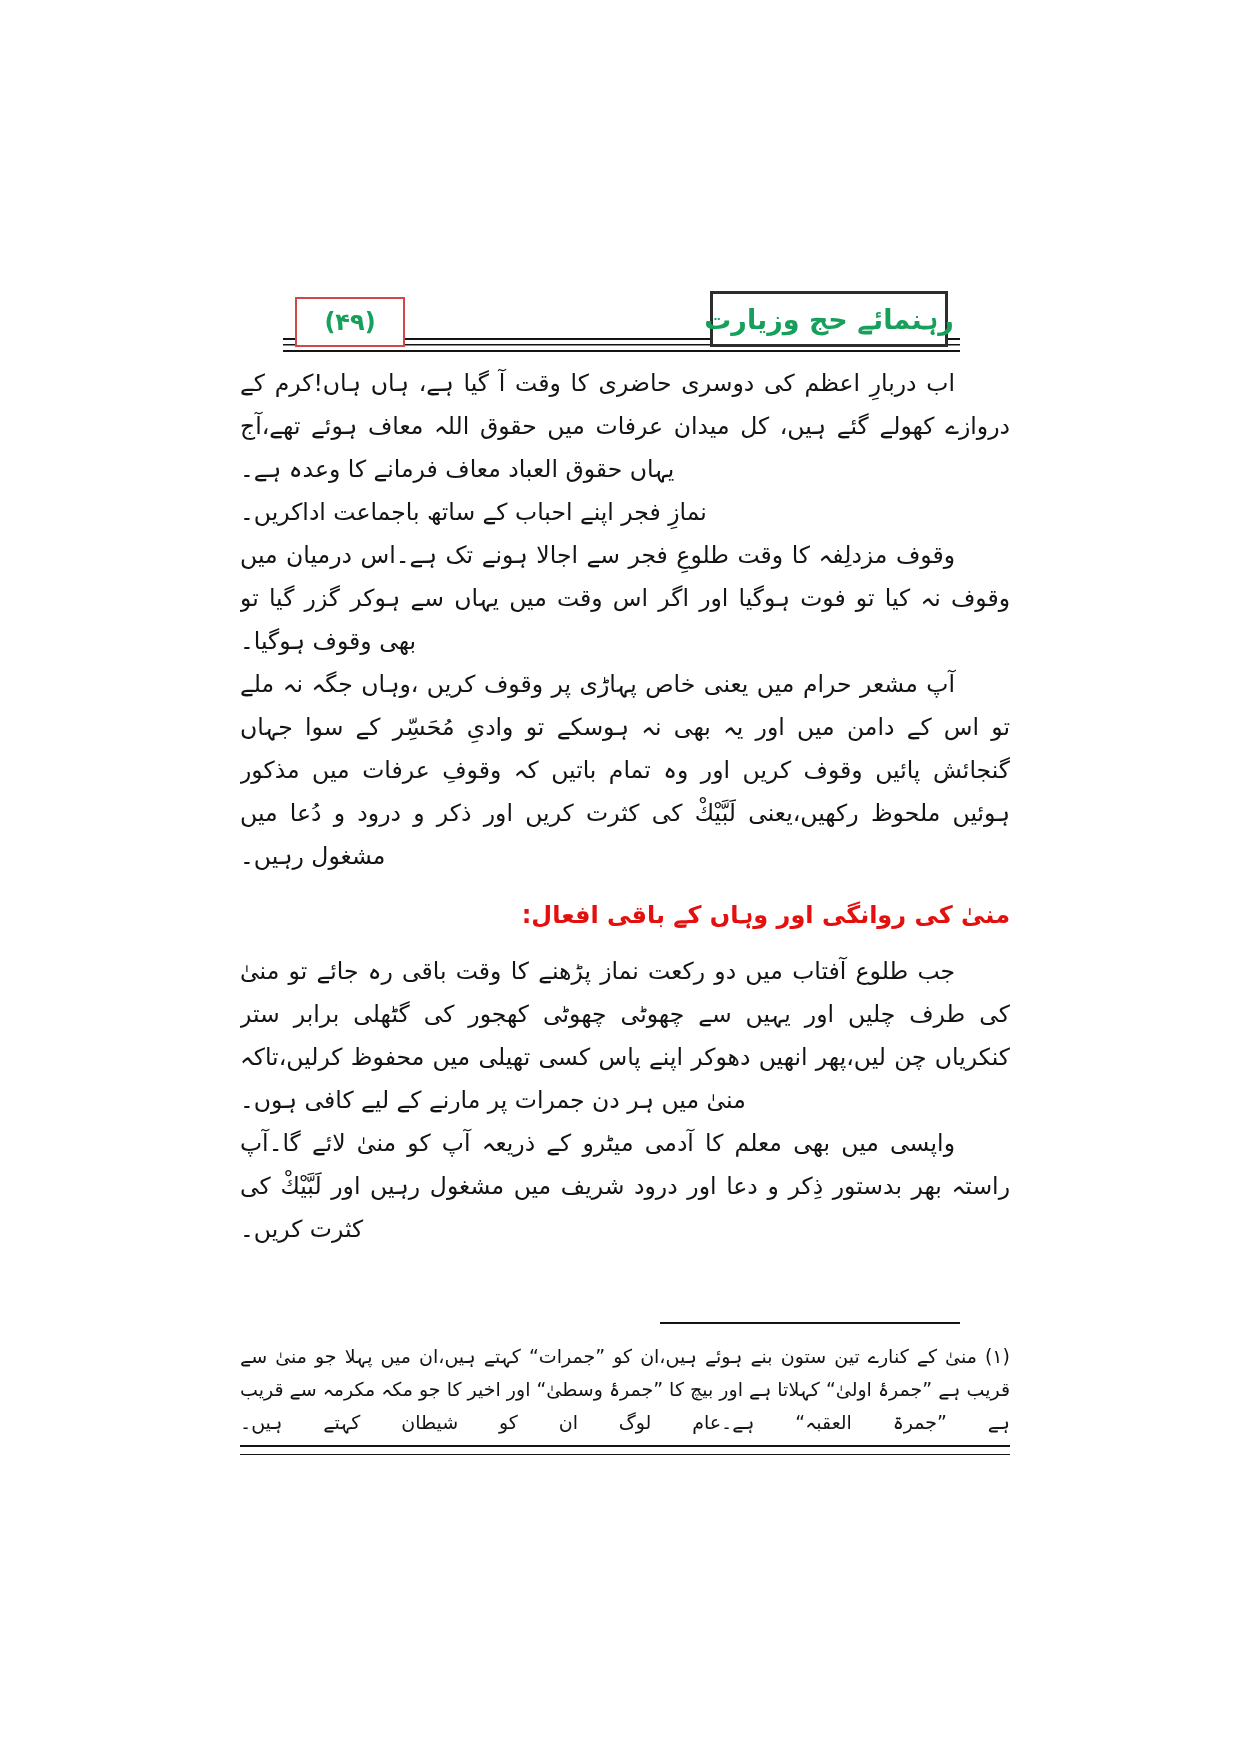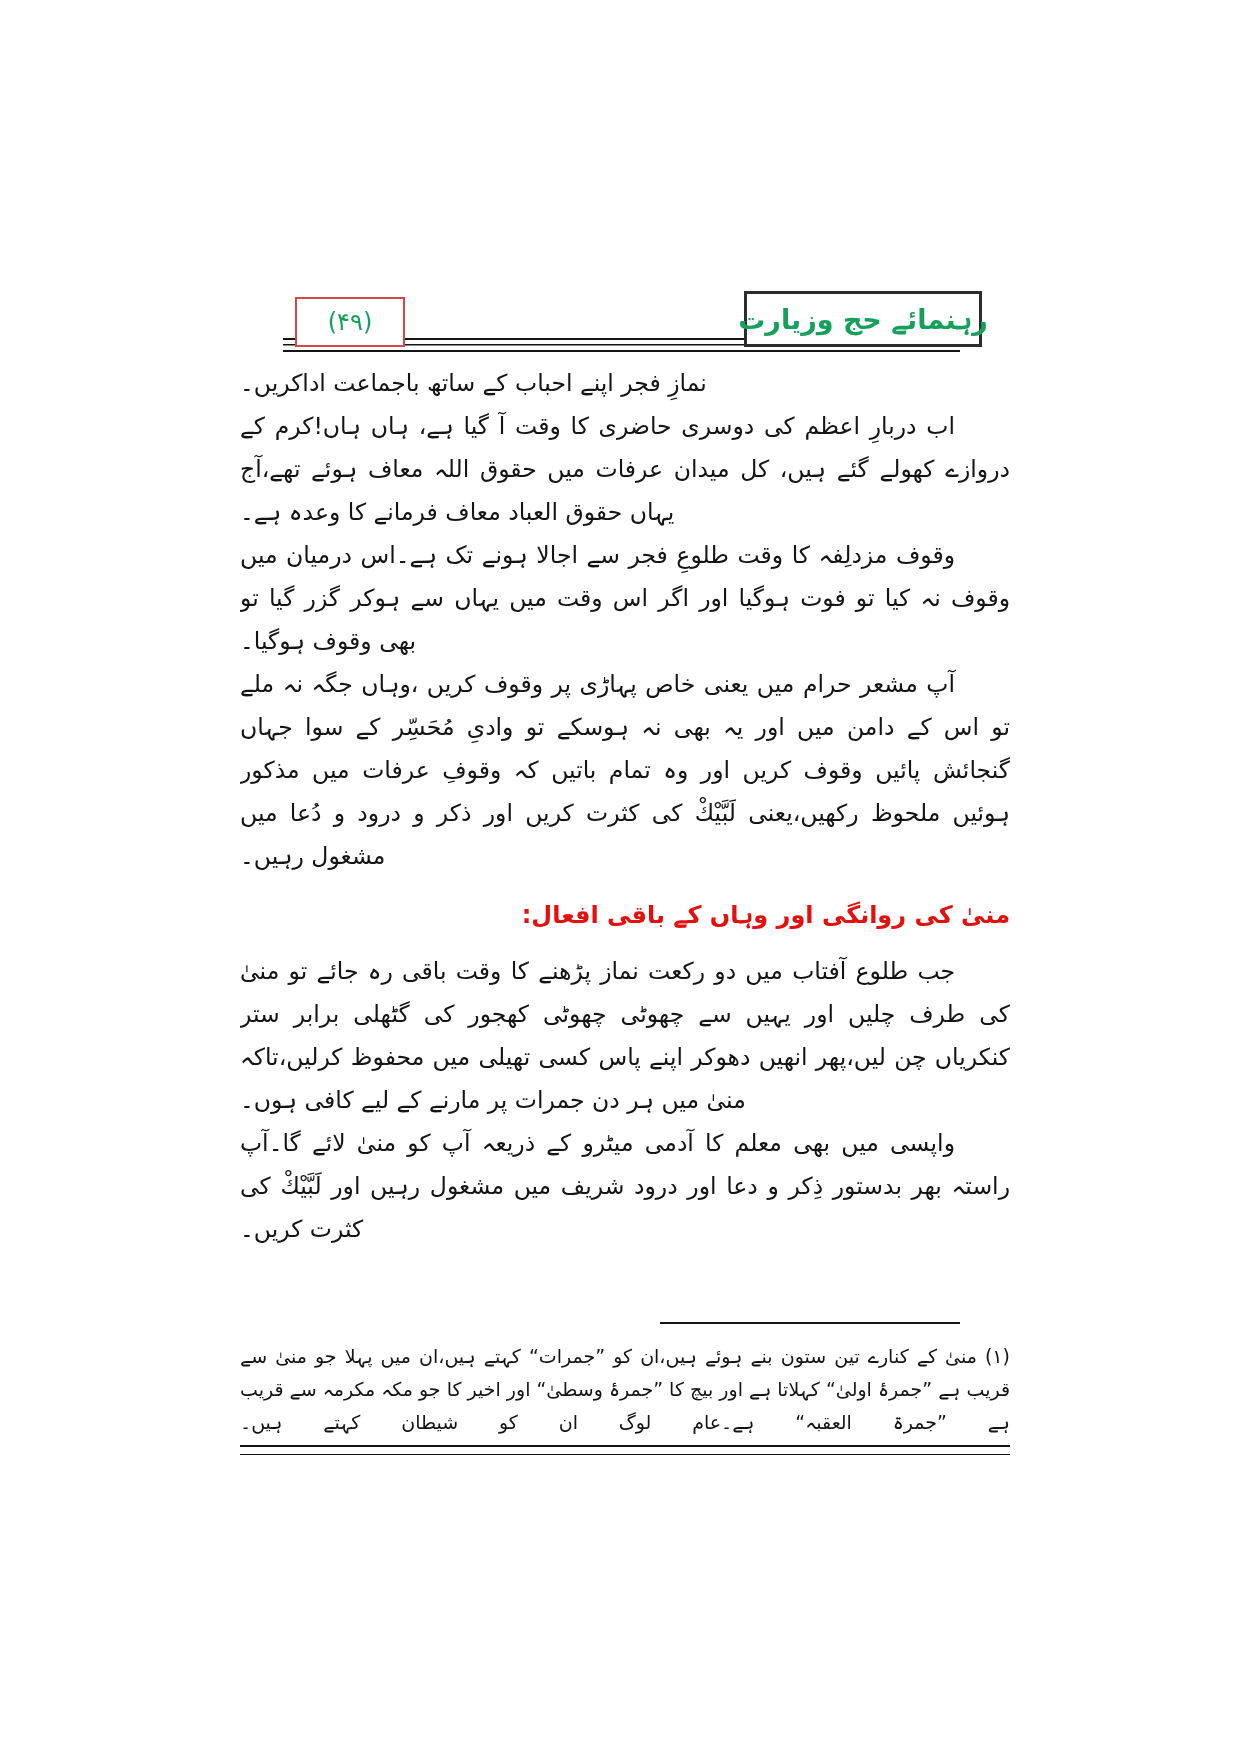--- a/index.html
+++ b/index.html
@@ -25,27 +25,27 @@
     background:linear-gradient(var(--ink),var(--ink)) center/100% 1.5px no-repeat;
     z-index:1;
   }
   .pagenum-box{
     position:absolute;left:295px;top:297px;width:110px;height:50px;
     border:2.5px solid var(--box-red);background:#fff;
     display:flex;align-items:center;justify-content:center;
     z-index:2;box-sizing:border-box;
   }
   .title-box{
-    position:absolute;left:744px;top:291px;width:238px;height:56px;
+    position:absolute;left:710px;top:291px;width:238px;height:56px;
     border:3px solid #2d2d2d;background:#fff;
     display:flex;align-items:center;justify-content:center;
     z-index:2;box-sizing:border-box;
   }
   .green-text{color:var(--green);}
-  .pagenum-text{font-size:24px;font-weight:normal;direction:rtl;}
+  .pagenum-text{font-size:24px;font-weight:bold;direction:rtl;}
   .title-text{font-size:27px;font-weight:bold;direction:rtl;white-space:nowrap;}
   
   .content{
     position:absolute;left:240px;top:362px;width:770px;height:952px;
     overflow:hidden;
     direction:rtl;
     font-size:23.5px;line-height:43px;
     text-align:justify;text-align-last:left;
     color:var(--ink);
   }
@@ -89,22 +89,22 @@
 
   <div class="pagenum-box">
     <span class="green-text pagenum-text">(۴۹)</span>
   </div>
 
   <div class="title-box">
     <span class="green-text title-text">رہنمائے حج وزیارت</span>
   </div>
 
   <div class="content">
+    <p class="para">اب دربارِ اعظم کی دوسری حاضری کا وقت آ گیا ہے، ہاں ہاں!کرم کے دروازے کھولے گئے ہیں، کل میدان عرفات میں حقوق اللہ معاف ہوئے تھے،آج یہاں حقوق العباد معاف فرمانے کا وعدہ ہے۔</p>
     <p class="para noindent">نمازِ فجر اپنے احباب کے ساتھ باجماعت اداکریں۔</p>
-    <p class="para">اب دربارِ اعظم کی دوسری حاضری کا وقت آ گیا ہے، ہاں ہاں!کرم کے دروازے کھولے گئے ہیں، کل میدان عرفات میں حقوق اللہ معاف ہوئے تھے،آج یہاں حقوق العباد معاف فرمانے کا وعدہ ہے۔</p>
     <p class="para">وقوف مزدلِفہ کا وقت طلوعِ فجر سے اجالا ہونے تک ہے۔اس درمیان میں وقوف نہ کیا تو فوت ہوگیا اور اگر اس وقت میں یہاں سے ہوکر گزر گیا تو بھی وقوف ہوگیا۔</p>
     <p class="para">آپ مشعر حرام میں یعنی خاص پہاڑی پر وقوف کریں ،وہاں جگہ نہ ملے تو اس کے دامن میں اور یہ بھی نہ ہوسکے تو وادیِ مُحَسِّر کے سوا جہاں گنجائش پائیں وقوف کریں اور وہ تمام باتیں کہ وقوفِ عرفات میں مذکور ہوئیں ملحوظ رکھیں،یعنی لَبَّیْكْ کی کثرت کریں اور ذکر و درود و دُعا میں مشغول رہیں۔</p>
 
     <h2 class="heading h-right">منیٰ کی روانگی اور وہاں کے باقی افعال:</h2>
 
     <p class="para">جب طلوع آفتاب میں دو رکعت نماز پڑھنے کا وقت باقی رہ جائے تو منیٰ کی طرف چلیں اور یہیں سے چھوٹی چھوٹی کھجور کی گٹھلی برابر ستر کنکریاں چن لیں،پھر انھیں دھوکر اپنے پاس کسی تھیلی میں محفوظ کرلیں،تاکہ منیٰ میں ہر دن جمرات پر مارنے کے لیے کافی ہوں۔</p>
     <p class="para">واپسی میں بھی معلم کا آدمی میٹرو کے ذریعہ آپ کو منیٰ لائے گا۔آپ راستہ بھر بدستور ذِکر و دعا اور درود شریف میں مشغول رہیں اور لَبَّیْكْ کی کثرت کریں۔</p>
 
 
   </div>

